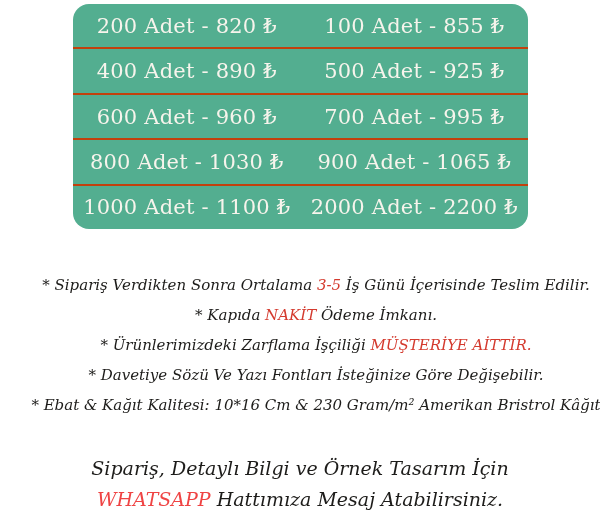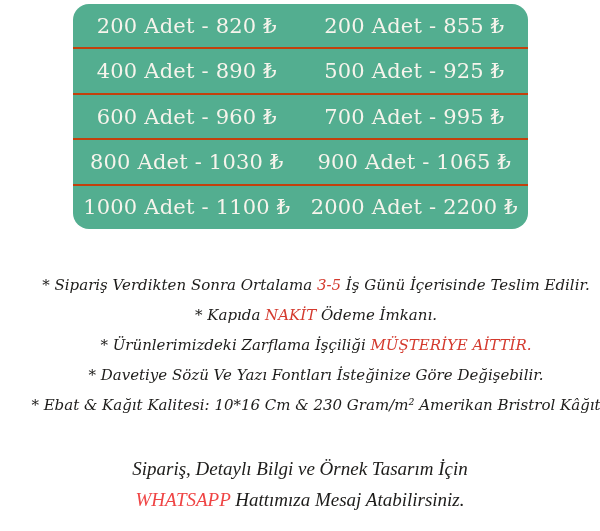--- a/index.html
+++ b/index.html
@@ -72,33 +72,32 @@
     top: 453px;
     width: 600px;
     text-align: center;
     font-style: italic;
     color: #1d1c1a;
     font-size: 19px;
   }
   .footer-line {
     line-height: 31px;
     white-space: nowrap;
-    font-family: Liberation Serif, serif;
   }
   .footer-highlight {
     color: #ef4444;
   }
 </style>
 </head>
 <body>
 
 <div class="price-table">
   <div class="price-row">
     <div class="price-cell">200 Adet - 820 ₺</div>
-    <div class="price-cell">200 Adet - 855 ₺</div>
+    <div class="price-cell">100 Adet - 855 ₺</div>
   </div>
   <div class="price-row">
     <div class="price-cell">400 Adet - 890 ₺</div>
     <div class="price-cell">500 Adet - 925 ₺</div>
   </div>
   <div class="price-row">
     <div class="price-cell">600 Adet - 960 ₺</div>
     <div class="price-cell">700 Adet - 995 ₺</div>
   </div>
   <div class="price-row">

